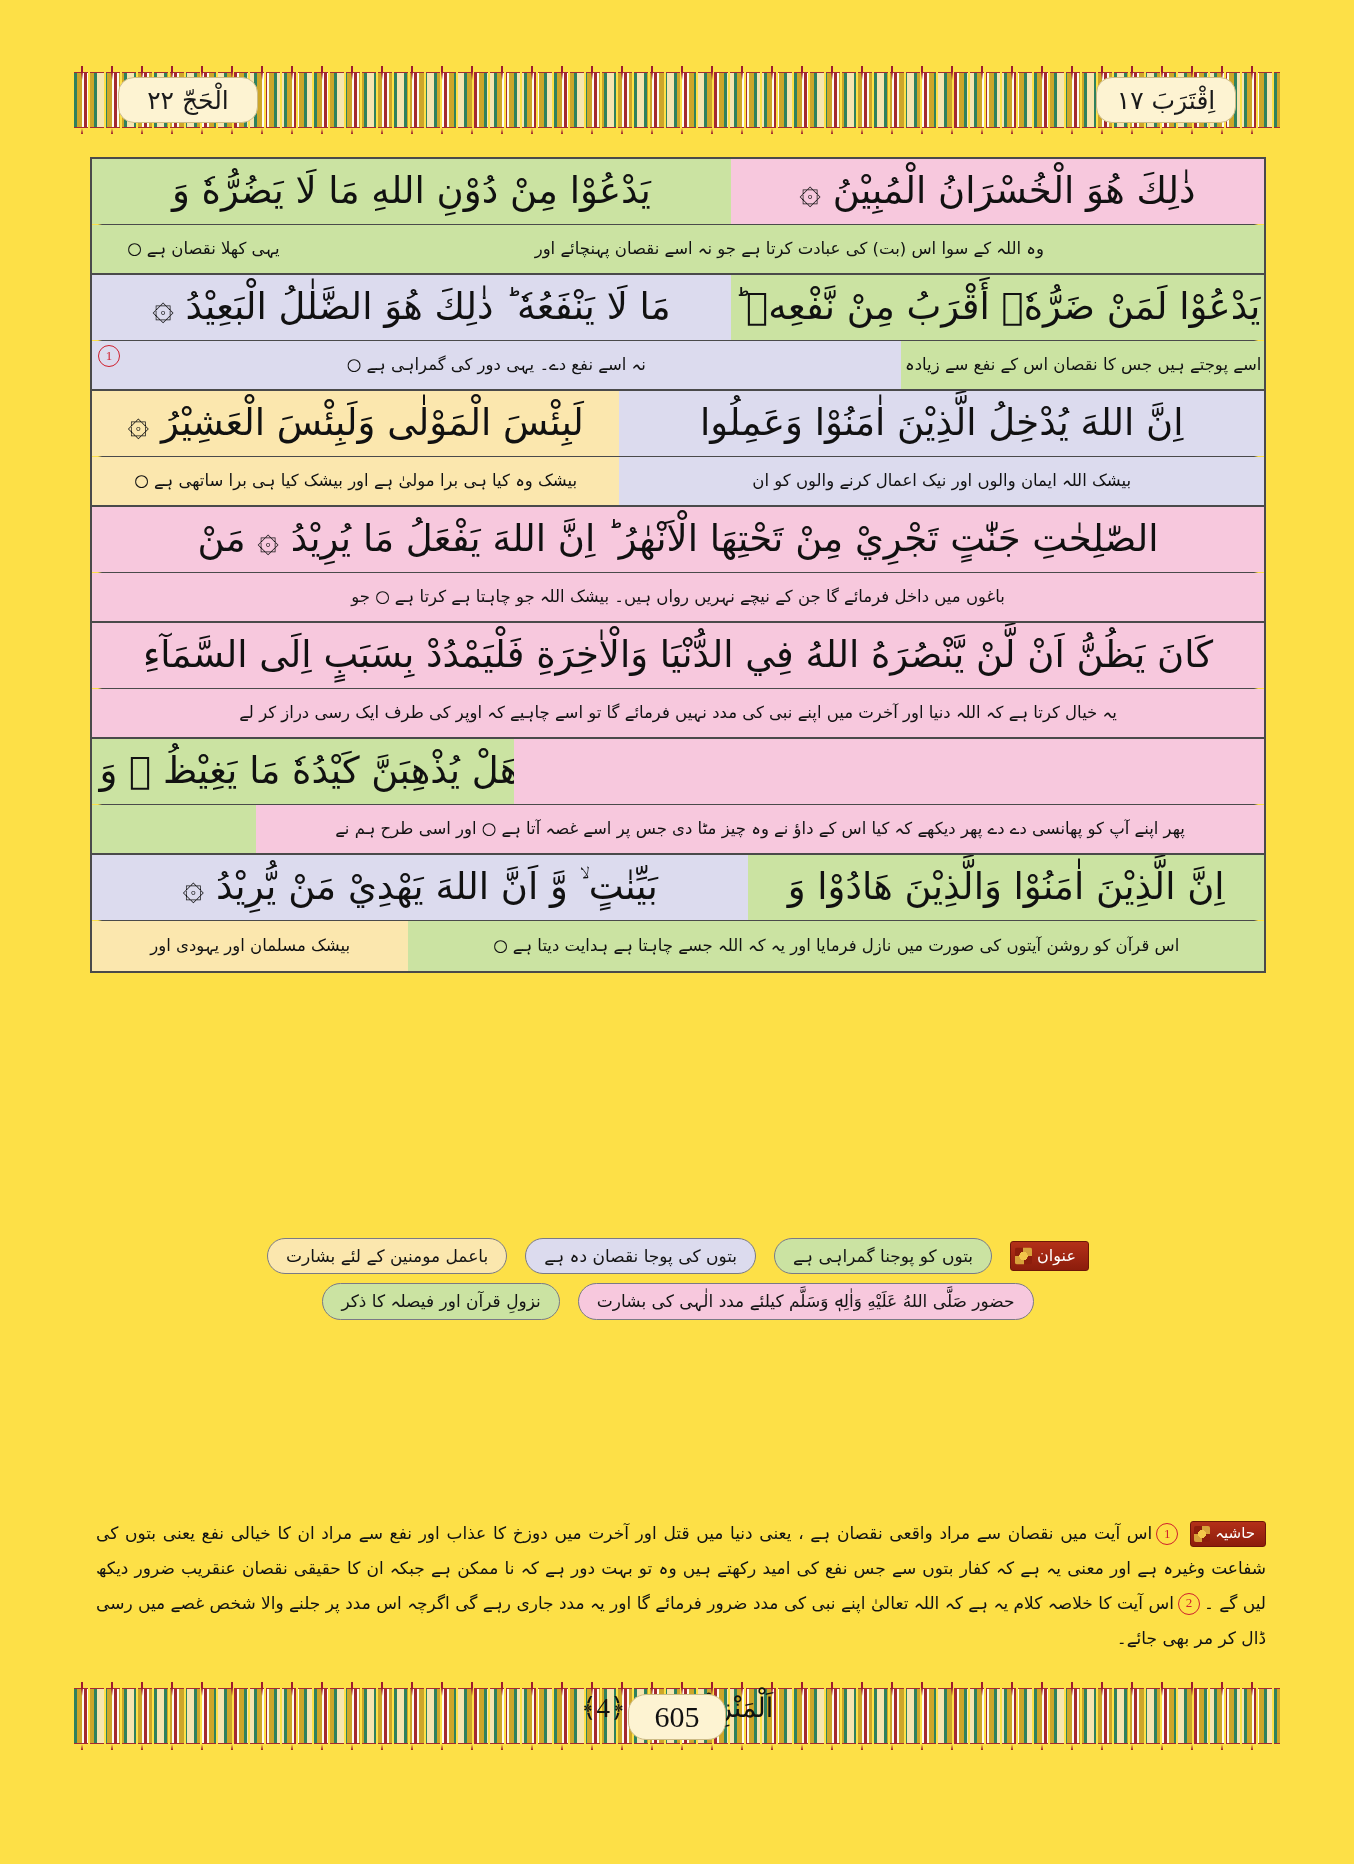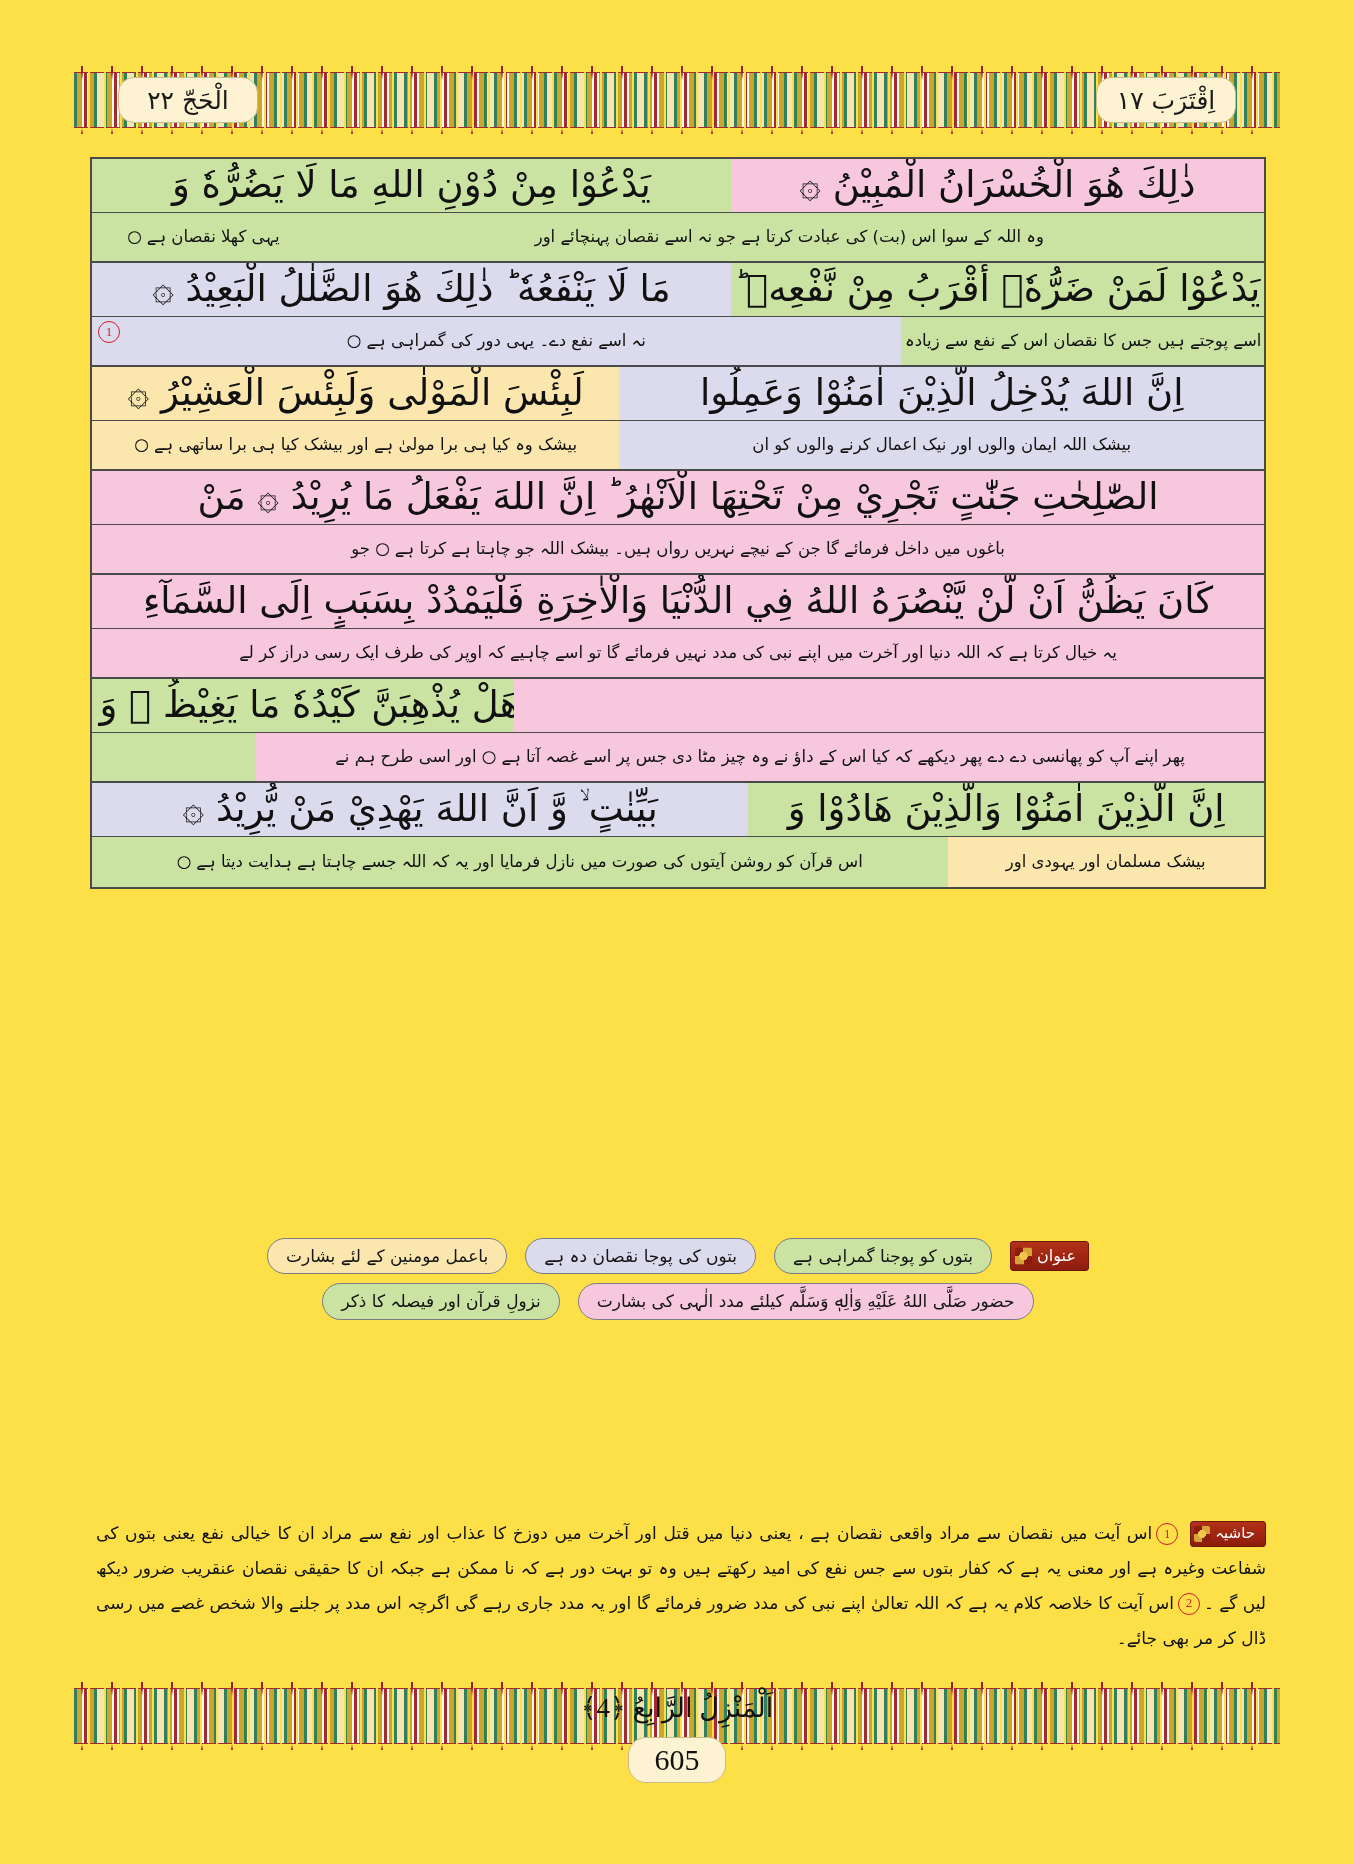--- a/index.html
+++ b/index.html
@@ -105,21 +105,20 @@
     border-radius: 18px;
     height: 44px;
     min-width: 96px;
     display: flex;
     align-items: center;
     justify-content: center;
     z-index: 4;
     font-size: 30px;
     color: #111;
     font-family: "Liberation Serif", serif;
-    margin-top: 43px;
   }
 
   
   .quran-table {
     position: absolute;
     left: 90px;
     top: 157px;
     width: 1176px;
     border: 2px solid #4a4a4a;
     box-sizing: border-box;
@@ -154,21 +153,21 @@
   .tseg {
     direction: rtl;
     justify-content: center;
     font-family: "DejaVu Sans", sans-serif;
     font-size: 16.5px;
     line-height: 1.3;
     color: #111;
     padding: 5px 8px;
     white-space: nowrap;
   }
-  .vrow { height: 54px; }
+  .vrow { height: 66px; border-radius: 10px; }
   .trow { height: 50px; }
 
   .bg-green  { background: #cbe3a2; }
   .bg-pink   { background: #f7c8dd; }
   .bg-lav    { background: #dcdbee; }
   .bg-cream  { background: #fbe7ae; }
 
   .fn-marker {
     position: absolute;
     top: 4px;
@@ -369,22 +368,22 @@
     <div class="trow">
       <div class="seg tseg bg-green" style="width:14%"></div>
       <div class="seg tseg bg-pink" style="width:86%">پھر اپنے آپ کو پھانسی دے دے پھر دیکھے کہ کیا اس کے داؤ نے وہ چیز مٹا دی جس پر اسے غصہ آتا ہے ○ اور اسی طرح ہم نے</div>
     </div>
 
     <div class="vrow">
       <div class="seg vseg bg-lav" style="width:56%">بَيِّنٰتٍ ۙ وَّ اَنَّ اللهَ يَهْدِيْ مَنْ يُّرِيْدُ ۞</div>
       <div class="seg vseg bg-green" style="width:44%">اِنَّ الَّذِيْنَ اٰمَنُوْا وَالَّذِيْنَ هَادُوْا وَ</div>
     </div>
     <div class="trow last">
+      <div class="seg tseg bg-cream" style="width:27%">بیشک مسلمان اور یہودی اور</div>
       <div class="seg tseg bg-green" style="width:73%">اس قرآن کو روشن آیتوں کی صورت میں نازل فرمایا اور یہ کہ اللہ جسے چاہتا ہے ہدایت دیتا ہے ○</div>
-      <div class="seg tseg bg-cream" style="width:27%">بیشک مسلمان اور یہودی اور</div>
     </div>
 
   </div>
 
   <div class="unwan-area">
 
     <div class="unwan-row">
       <div class="unwan-label">عنوان</div>
       <div class="unwan-pill pill-green">بتوں کو پوجنا گمراہی ہے</div>
       <div class="unwan-pill pill-lav">بتوں کی پوجا نقصان دہ ہے</div>

